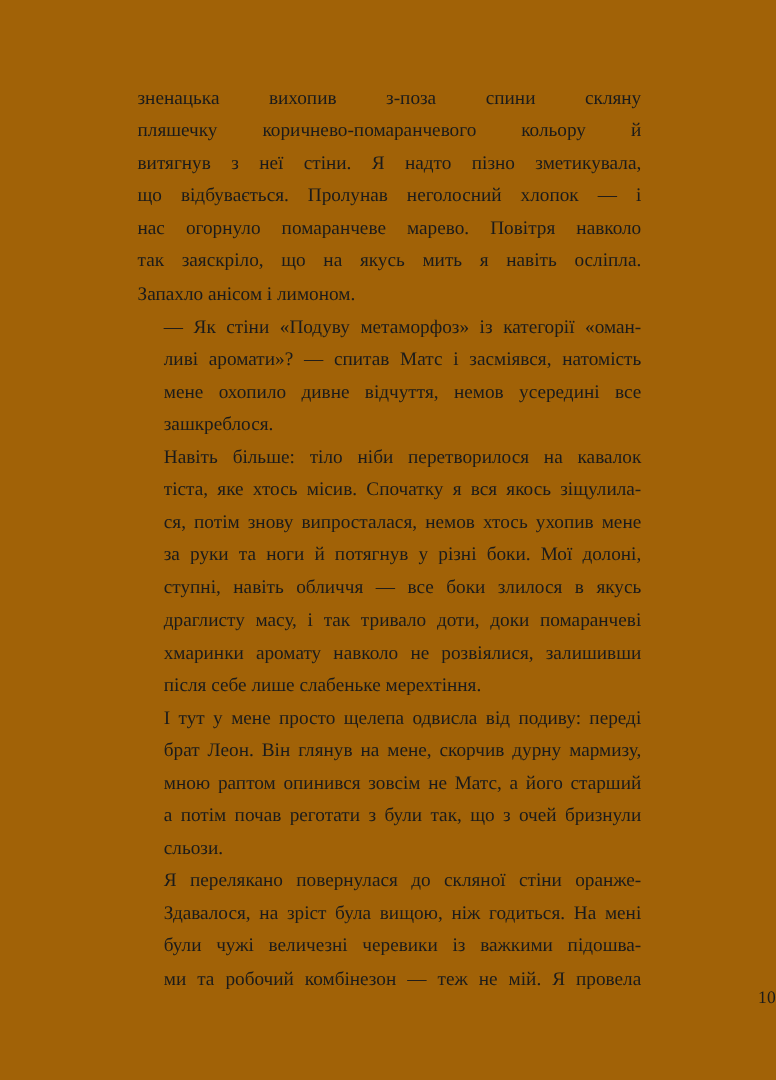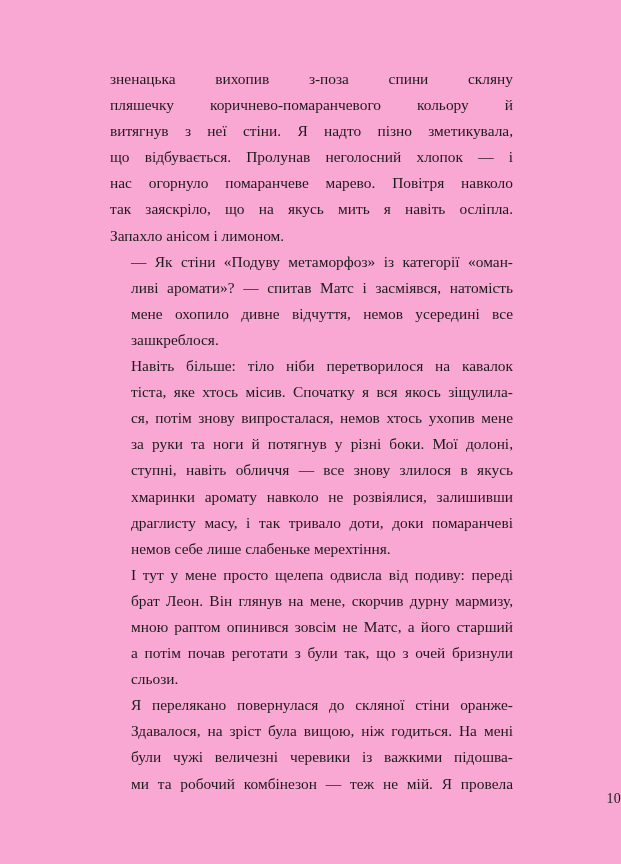--- a/index.html
+++ b/index.html
@@ -6,21 +6,21 @@
   html, body {
     margin: 0;
     padding: 0;
     background: #ffffff;
   }
 
   .page {
     position: relative;
     width: 621px;
     height: 864px;
-    background: #f9a8d4;
+    background: #a16207;
     overflow: hidden;
     box-sizing: border-box;
   }
 
   .text-block {
     position: absolute;
     left: 110px;
     top: 66px;
     width: 403px;
     font-family: "Liberation Serif", "DejaVu Serif", serif;
@@ -91,24 +91,24 @@
       <span class="ln">ливі аромати»? — спитав Матс і засміявся, натомість</span>
       <span class="ln">мене охопило дивне відчуття, немов усередині все</span>
       <span class="ln last">зашкреблося.</span>
     </p>
 
     <p class="para">
       <span class="ln">Навіть більше: тіло ніби перетворилося на кавалок</span>
       <span class="ln">тіста, яке хтось місив. Спочатку я вся якось зіщулила-</span>
       <span class="ln">ся, потім знову випросталася, немов хтось ухопив мене</span>
       <span class="ln">за руки та ноги й потягнув у різні боки. Мої долоні,</span>
-      <span class="ln">ступні, навіть обличчя — все знову злилося в якусь</span>
+      <span class="ln">ступні, навіть обличчя — все боки злилося в якусь</span>
+      <span class="ln">драглисту масу, і так тривало доти, доки помаранчеві</span>
       <span class="ln">хмаринки аромату навколо не розвіялися, залишивши</span>
-      <span class="ln">драглисту масу, і так тривало доти, доки помаранчеві</span>
-      <span class="ln last">немов себе лише слабеньке мерехтіння.</span>
+      <span class="ln last">після себе лише слабеньке мерехтіння.</span>
     </p>
 
     <p class="para">
       <span class="ln">І тут у мене просто щелепа одвисла від подиву: переді</span>
       <span class="ln">брат Леон. Він глянув на мене, скорчив дурну мармизу,</span>
       <span class="ln">мною раптом опинився зовсім не Матс, а його старший</span>
       <span class="ln">а потім почав реготати з були так, що з очей бризнули</span>
       <span class="ln last">сльози.</span>
     </p>
 

